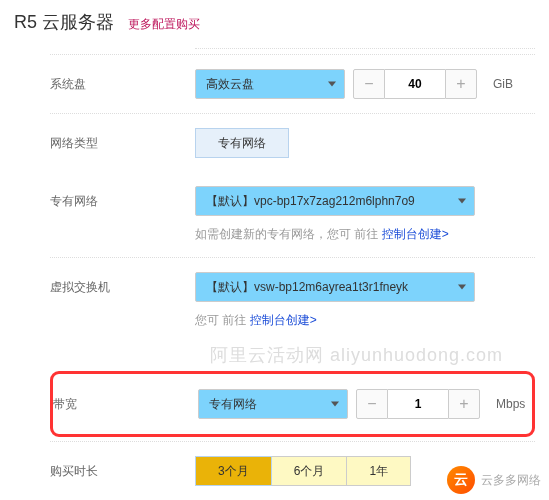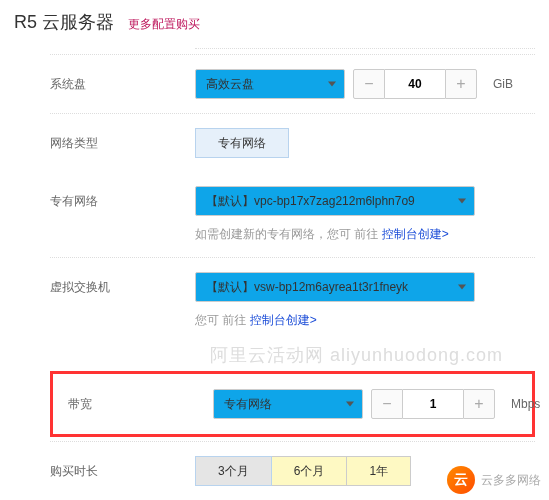--- a/index.html
+++ b/index.html
@@ -29,21 +29,21 @@
     .row.no-border { border-top: none; }
     .label-col { width: 145px; flex-shrink: 0; color: #666; }
     .ctrl-col { flex: 1; display: flex; align-items: center; gap: 8px; }
     .select-box {
       height: 30px;
       line-height: 28px;
       border: 1px solid #ccc;
       border-radius: 2px;
       padding: 0 24px 0 10px;
       min-width: 150px;
-      background: #0ea5e9;
+      background: #7dd3fc;
       position: relative;
       cursor: pointer;
       display: inline-block;
     }
     .select-box.wide { min-width: 280px; }
     .caret {
       position: absolute;
       right: 8px;
       top: 50%;
       transform: translateY(-50%);
@@ -96,36 +96,36 @@
     }
     .hint-row .link { color: #1d4ed8; cursor: pointer; }
     .watermark-ghost {
       color: #ddd;
       font-size: 18px;
       padding-left: 160px;
       letter-spacing: 1px;
     }
     .highlight-box {
       border: 3px solid #f33;
-      border-radius: 0;
-      padding: 10px 15px;
+      border-radius: 9px;
+      padding: 10px 0;
       margin: 4px 0;
     }
     .seg-group { display: flex; }
     .seg {
       height: 30px;
       line-height: 28px;
       padding: 0 22px;
       border: 1px solid #ccc;
       background: #fef9c3;
       cursor: pointer;
     }
     .seg + .seg { border-left: none; }
     .seg.active {
-      background: #e5e5e5;
+      background: #eab308;
       border-color: #b8d3ee;
     }
     .watermark-corner {
       position: fixed;
       right: 8px;
       bottom: 6px;
       display: flex;
       align-items: center;
       gap: 6px;
       color: #aaa;

